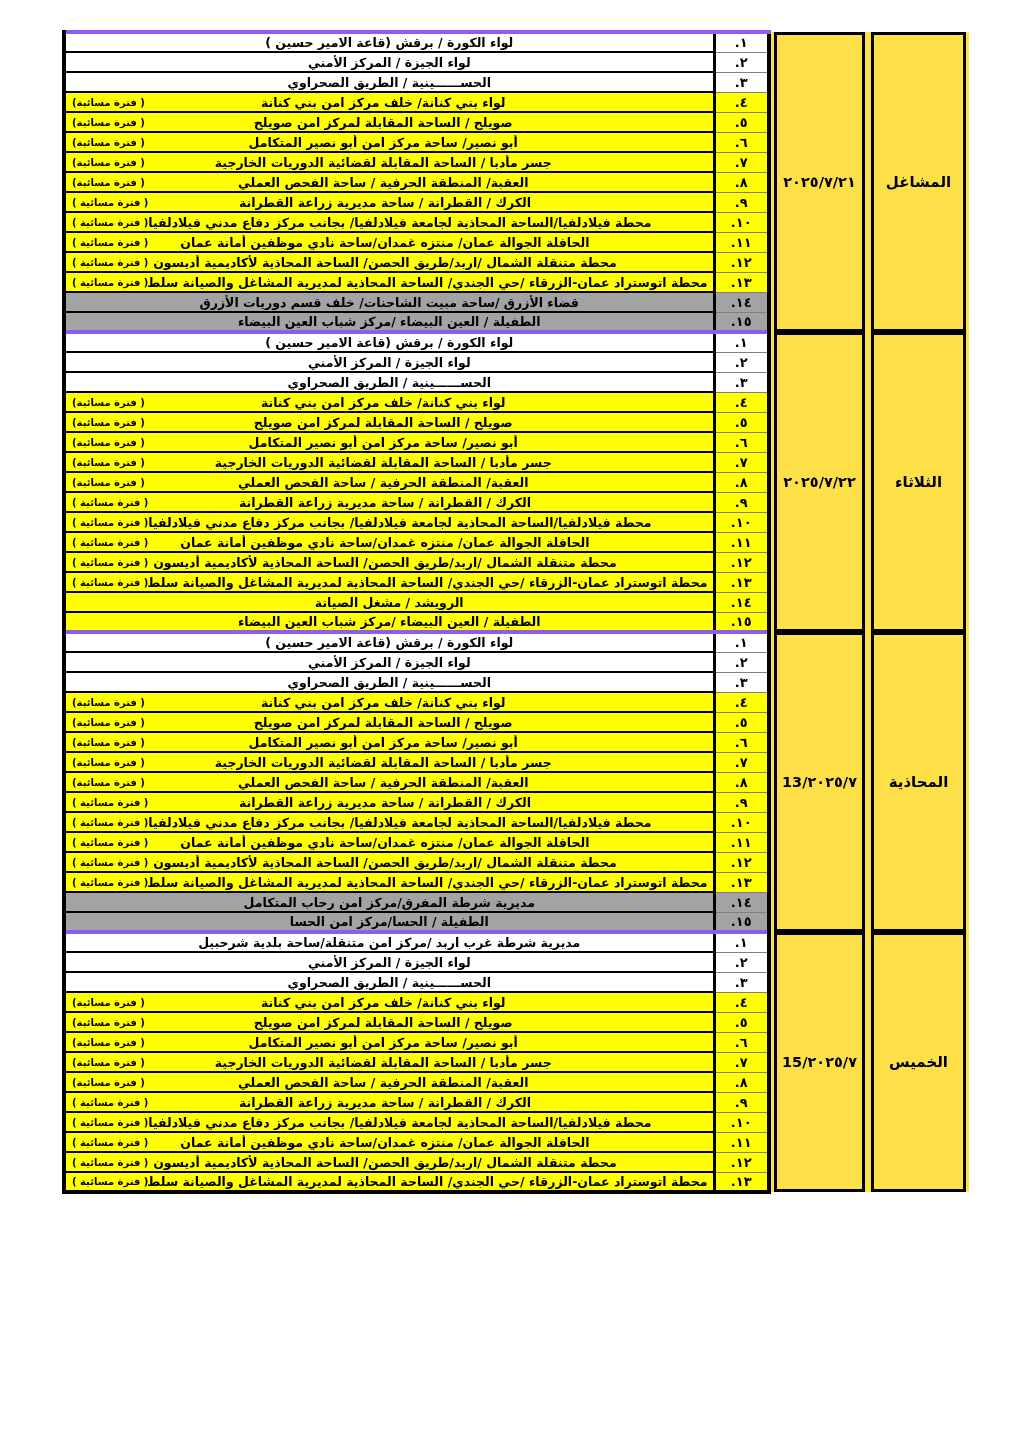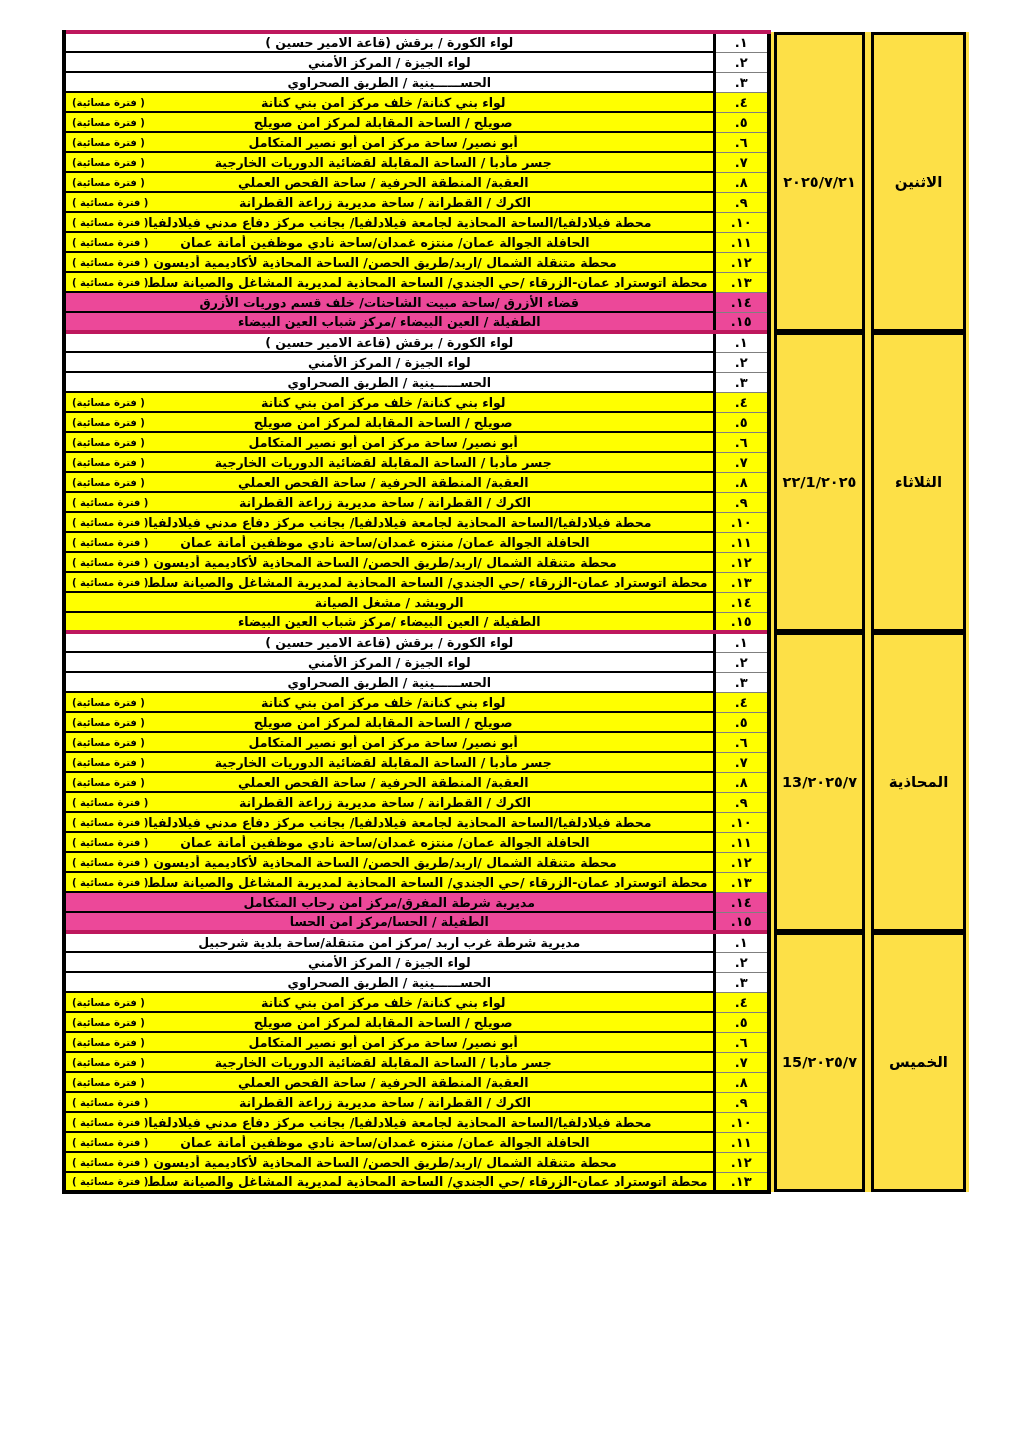--- a/index.html
+++ b/index.html
@@ -41,26 +41,26 @@
     border-right:4px solid #000;  
     text-align:center;
     font-size:13px;
   }
   td.loc-cell{
     border-right:3px solid #000;  
     border-left:4px solid #000;   
   }
   td.num-cell.inner{border-top:1px solid #808080;}
   td.loc-cell.inner{border-top:2px solid #000;}
-  td.block-start{border-top:4px solid #be185d;}
+  td.block-start{border-top:4px solid #8b5cf6;}
   td.table-end{border-bottom:4px solid #000;}
 
   .bg-w{background:#ffffff;}
   .bg-y{background:#ffff00;}
-  .bg-g{background:#ec4899;}
+  .bg-g{background:#a3a3a3;}
 
   .loc-flex{
     display:flex;align-items:center;
     height:100%;
     padding:0 5px;
     overflow:hidden;
   }
   .loc-spacer{flex:0 999 86px;min-width:0;height:1px;}
   .loc-text{
     flex:1 1 auto;min-width:0;
@@ -82,21 +82,21 @@
   <table class="sched">
     <colgroup>
       <col style="width:101px">
       <col style="width:99px">
       <col style="width:55px">
       <col style="width:650px">
     </colgroup>
     <tbody id="tbody">
         <tr class="sched-row">
           <td rowspan="15" class="day-cell">
-            <div class="cellbox">الاثنين</div>
+            <div class="cellbox">المشاغل</div>
           </td>
           <td rowspan="15" class="date-cell">
             <div class="cellbox">٢٠٢٥/٧/٢١</div>
           </td>
           <td class="num-cell bg-w block-start">١.</td>
           <td class="loc-cell bg-w block-start">
             <div class="loc-flex">
               <span class="loc-text">لواء الكورة / برقش (قاعة الامير حسين )</span>
             </div>
           </td>
@@ -231,21 +231,21 @@
             <div class="loc-flex">
               <span class="loc-text">الطفيلة /  العين البيضاء /مركز شباب العين البيضاء</span>
             </div>
           </td>
         </tr>
         <tr class="sched-row">
           <td rowspan="15" class="day-cell">
             <div class="cellbox">الثلاثاء</div>
           </td>
           <td rowspan="15" class="date-cell">
-            <div class="cellbox">٢٠٢٥/1/٢٢</div>
+            <div class="cellbox">٢٠٢٥/٧/٢٢</div>
           </td>
           <td class="num-cell bg-w block-start">١.</td>
           <td class="loc-cell bg-w block-start">
             <div class="loc-flex">
               <span class="loc-text">لواء الكورة / برقش (قاعة الامير حسين )</span>
             </div>
           </td>
         </tr>
         <tr class="sched-row">
           <td class="num-cell bg-w inner">٢.</td>

